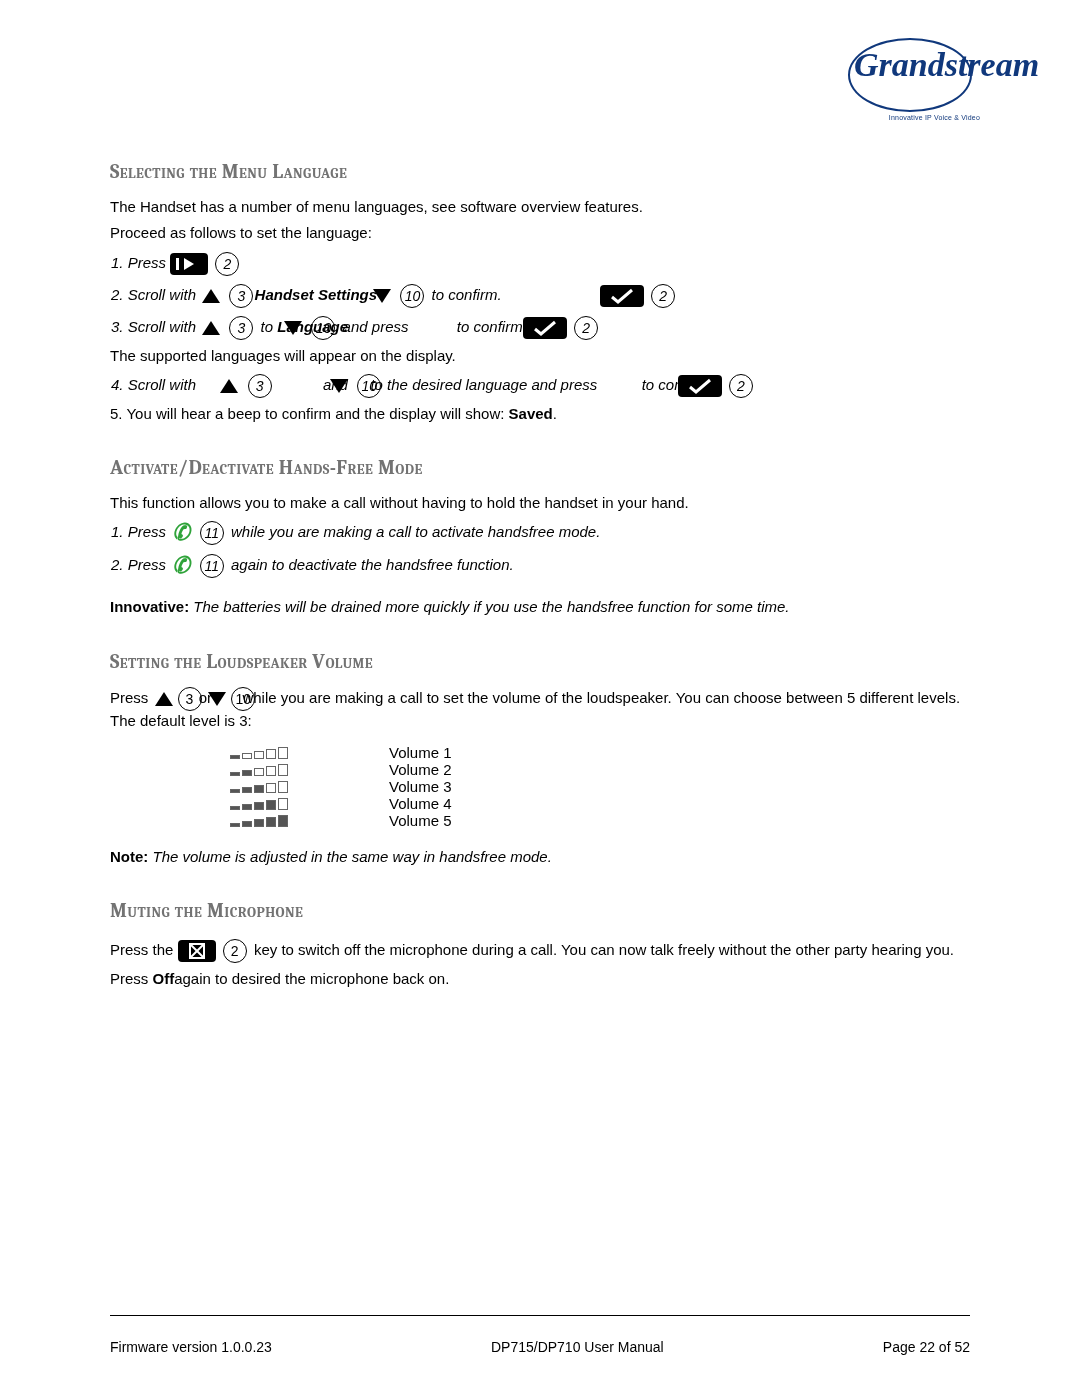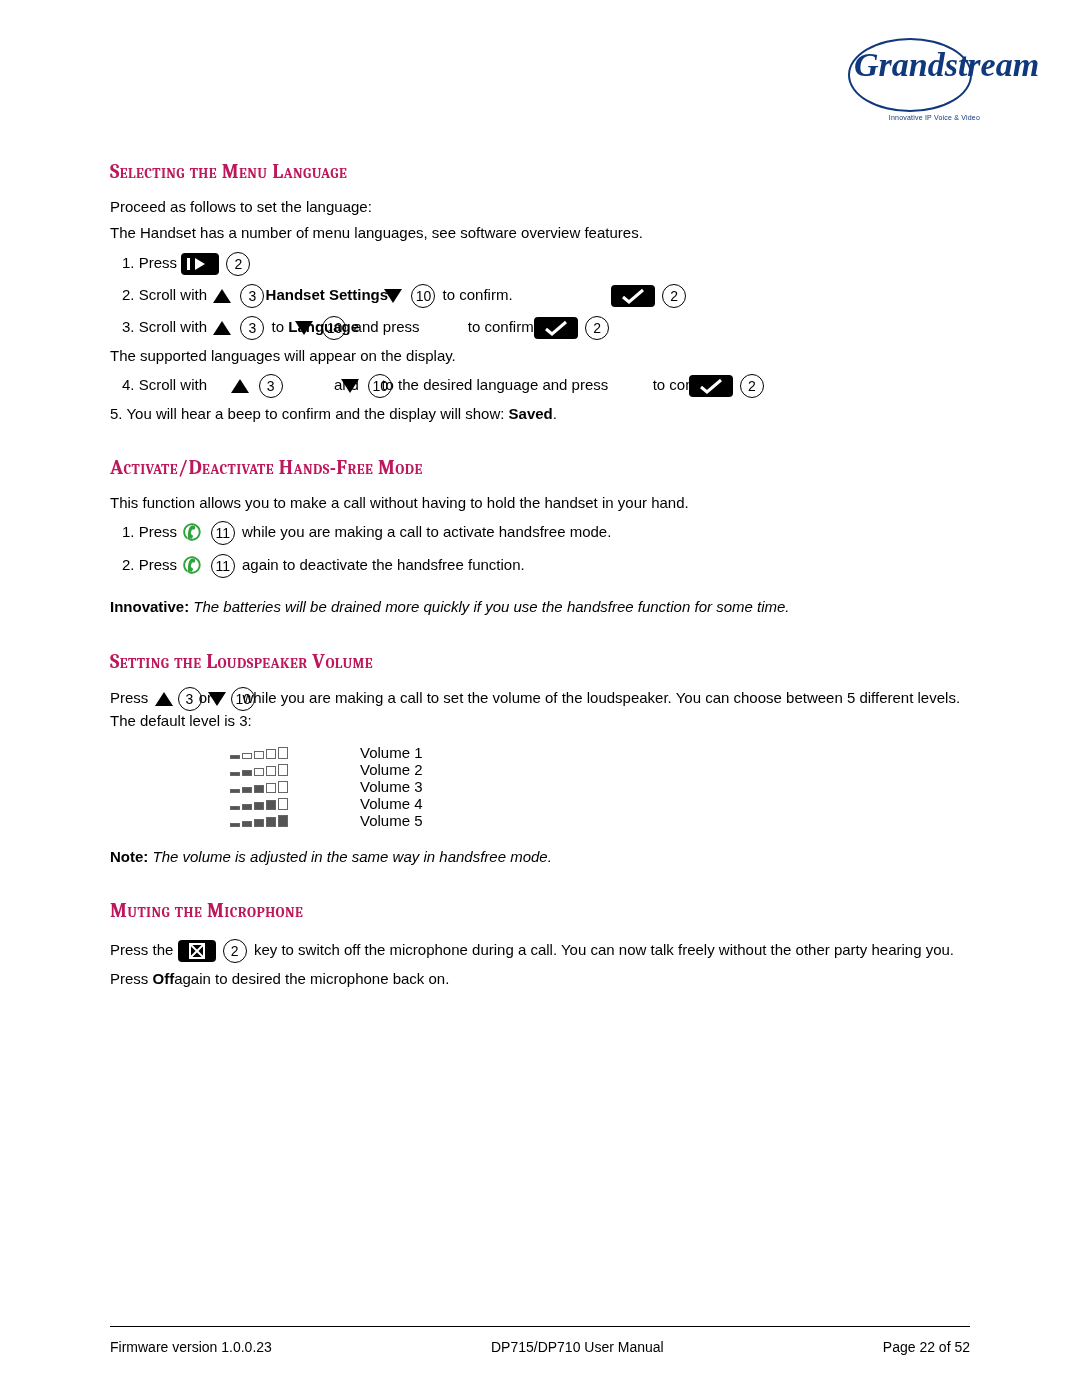--- a/index.html
+++ b/index.html
@@ -43,33 +43,34 @@
     font-weight: bold;
   }
   .logo .tag {
     font-size: 7px;
     color: #10387c;
     margin-top: 2px;
     letter-spacing: 0.2px;
   }
   h2.section {
     font-family: Cambria, Georgia, "Times New Roman", serif;
-    color: #be185d;
+    color: #737373;
     font-variant: small-caps;
     font-weight: bold;
     font-size: 20px;
     margin: 32px 0 14px 0;
     letter-spacing: 0.4px;
   }
   h2.first { margin-top: 120px; }
   p { margin: 6px 0; line-height: 1.35; }
   .step-line {
-    margin: 6px 12px;
+    margin: 6px 1px;
     display: block;
     line-height: 26px;
+    font-style: italic;
   }
   .key-black {
     display: inline-block;
     width: 38px;
     height: 22px;
     background: #000;
     border-radius: 4px;
     color: #fff;
     text-align: center;
     line-height: 22px;
@@ -119,20 +120,21 @@
     font-weight: bold;
   }
   .vol-table {
     margin: 14px 0 10px 120px;
   }
   .vol-row {
     display: flex;
     align-items: center;
     margin: 1px 0;
     height: 16px;
+    gap: 29px;
   }
   .vol-bars {
     display: flex;
     align-items: flex-end;
     gap: 2px;
     width: 70px;
   }
   .bar {
     width: 10px;
     border: 1px solid #666;
@@ -142,43 +144,43 @@
   .vol-label {
     margin-left: 60px;
     font-size: 15px;
   }
   .footer {
     position: absolute;
     bottom: 42px;
     left: 110px;
     right: 110px;
     border-top: 1px solid #000;
-    padding-top: 12px;
+    padding-top: 23px;
     font-size: 14px;
     display: flex;
     justify-content: space-between;
   }
   .bold { font-weight: bold; text-align: right; }
   .ital { font-style: italic; }
 </style>
 </head>
 <body>
 
 <div class="page">
 
   <div class="logo">
     <div class="oval">
       <span class="script">Grandstream</span>
     </div>
     <div class="tag">Innovative IP Voice &amp; Video</div>
   </div>
 
   <h2 class="section first">Selecting the Menu Language</h2>
+  <p>The Handset has a number of menu languages, see software overview features.</p>
   <p>Proceed as follows to set the language:</p>
-  <p>The Handset has a number of menu languages, see software overview features.</p>
 
   <div class="step-line">
     <span>1.  Press </span>
     <span class="key-black">
       <svg width="38" height="22" viewBox="0 0 38 22">
           <rect x="6" y="5" width="3" height="12" fill="#fff"></rect>
           <polygon points="14,5 24,11 14,17" fill="#fff"></polygon>
         </svg>
     </span>
     <span class="circled">2</span>

